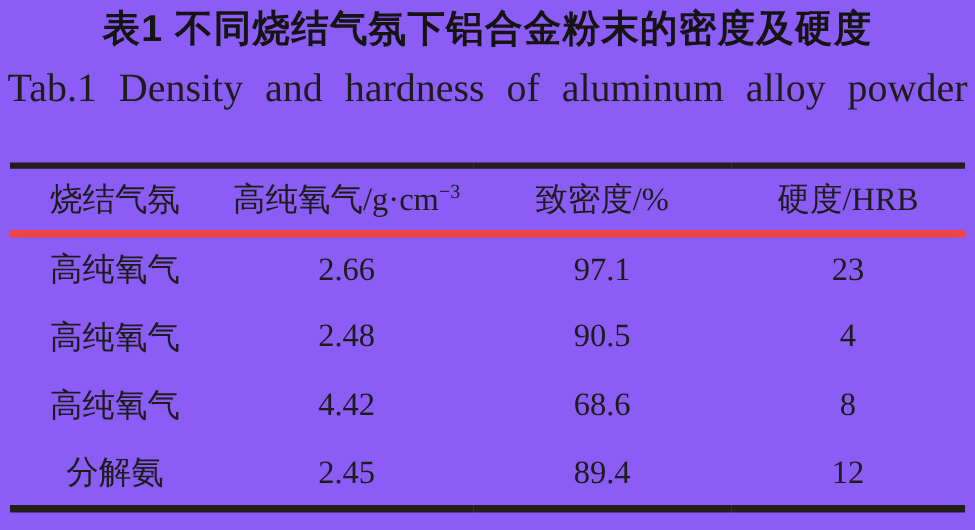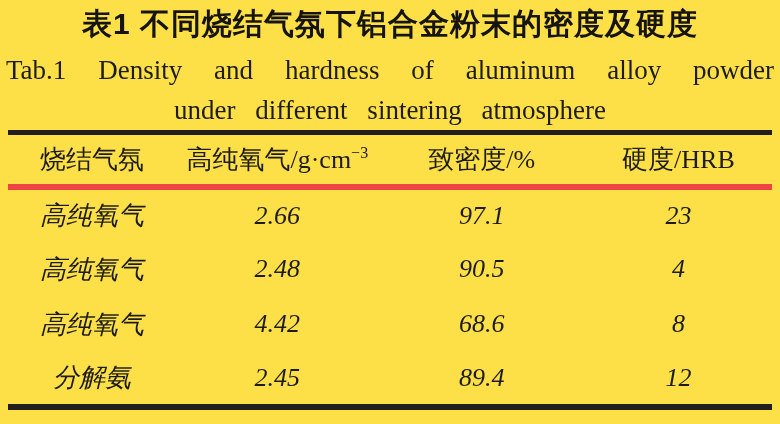--- a/index.html
+++ b/index.html
@@ -4,21 +4,21 @@
 <style>
   html, body {
     margin: 0;
     padding: 0;
     background: #ffffff;
   }
   .page {
     position: relative;
     width: 780px;
     height: 424px;
-    background: #fde047;
+    background: #8b5cf6;
     overflow: hidden;
     color: #1d1c1a;
   }
   .title-cn {
     position: absolute;
     top: 2px;
     left: 0;
     right: 0;
     text-align: center;
     font-family: "Liberation Sans", "DejaVu Sans", sans-serif;
@@ -27,21 +27,21 @@
     line-height: 44px;
     letter-spacing: 1px;
     color: #161412;
   }
   .title-en1 {
     position: absolute;
     top: 50px;
     left: 6px;
     right: 6px;
     font-family: "Liberation Serif", "DejaVu Serif", serif;
-    font-size: 27px;
+    font-size: 32px;
     line-height: 40px;
     text-align: justify;
     text-align-last: justify;
     white-space: nowrap;
     word-spacing: 8px;
     color: #1d1c1a;
   }
   .title-en2 {
     position: absolute;
     top: 90px;
@@ -65,21 +65,20 @@
     border-bottom: 6px solid #221e1b;
     font-family: "Liberation Serif", "DejaVu Serif", serif;
     color: #1d1c1a;
   }
   table.data thead tr {
     height: 54px;
     border-bottom: 6px solid #ef4444;
   }
   table.data tbody tr {
     height: 55px;
-    font-style: italic;
   }
   table.data th {
     font-weight: normal;
     font-size: 26px;
     text-align: center;
     vertical-align: middle;
     padding: 0;
   }
   table.data td {
     font-size: 26px;
@@ -99,21 +98,20 @@
 </style>
 </head>
 <body>
 
 <div class="page">
 
   <div class="title-cn">表1 不同烧结气氛下铝合金粉末的密度及硬度</div>
 
   <div class="title-en1">Tab.1 Density and hardness of aluminum alloy powder</div>
 
-  <div class="title-en2">under different sintering atmosphere</div>
 
   <table class="data">
     <colgroup>
       <col class="col-atm">
       <col class="col-den">
       <col class="col-rel">
       <col class="col-hrd">
     </colgroup>
     <thead>
       <tr>

